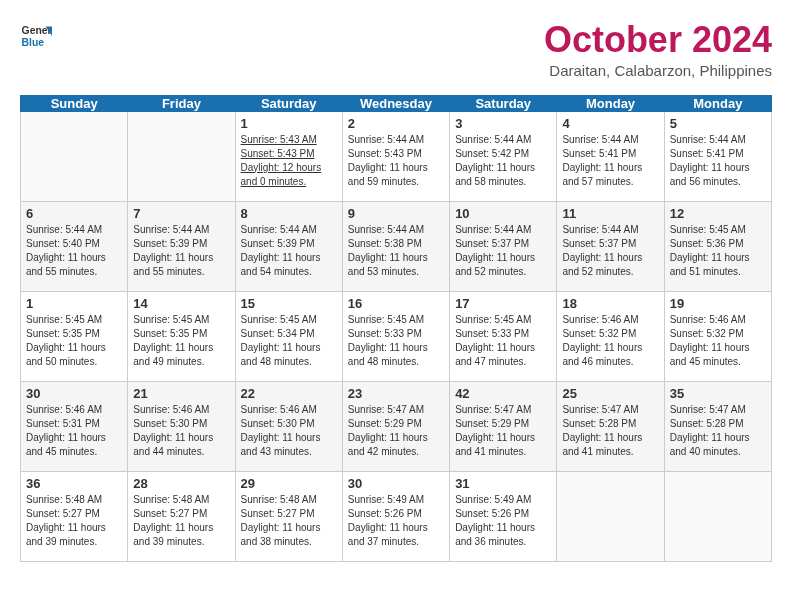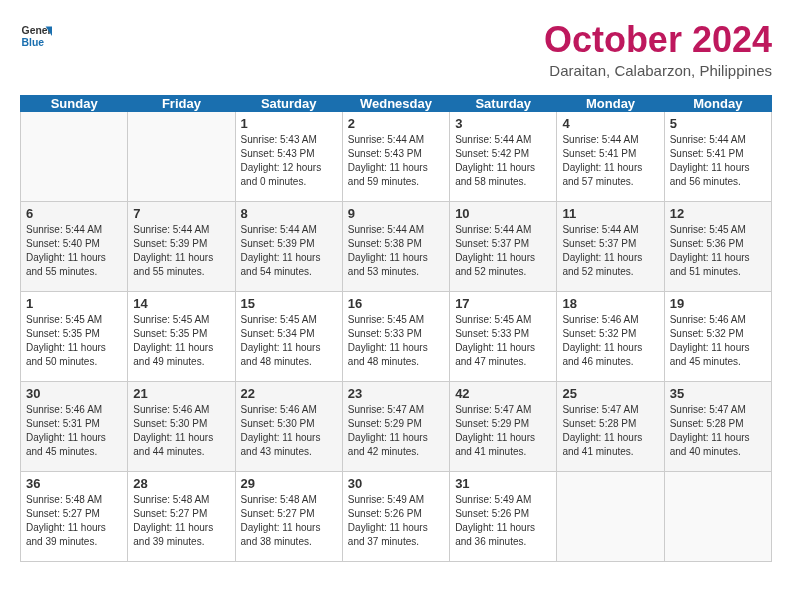--- a/index.html
+++ b/index.html
@@ -108,21 +108,21 @@
         <th>Monday</th>
         <th>Monday</th>
       </tr>
   </thead>
   <tbody id="calendar-body">
   <tr>
         <td class="empty-cell"></td>
         <td class="empty-cell"></td>
         <td>
           <span class="day-num">1</span>
-          <div class="day-info" style="white-space: pre-line;">Sunrise: 5:43 AM
+          <div class="day-info" style="white-space: pre-line; text-decoration: underline;">Sunrise: 5:43 AM
 Sunset: 5:43 PM
 Daylight: 12 hours
 and 0 minutes.</div>
         </td>
         <td>
           <span class="day-num">2</span>
           <div class="day-info" style="white-space: pre-line;">Sunrise: 5:44 AM
 Sunset: 5:43 PM
 Daylight: 11 hours
 and 59 minutes.</div>

